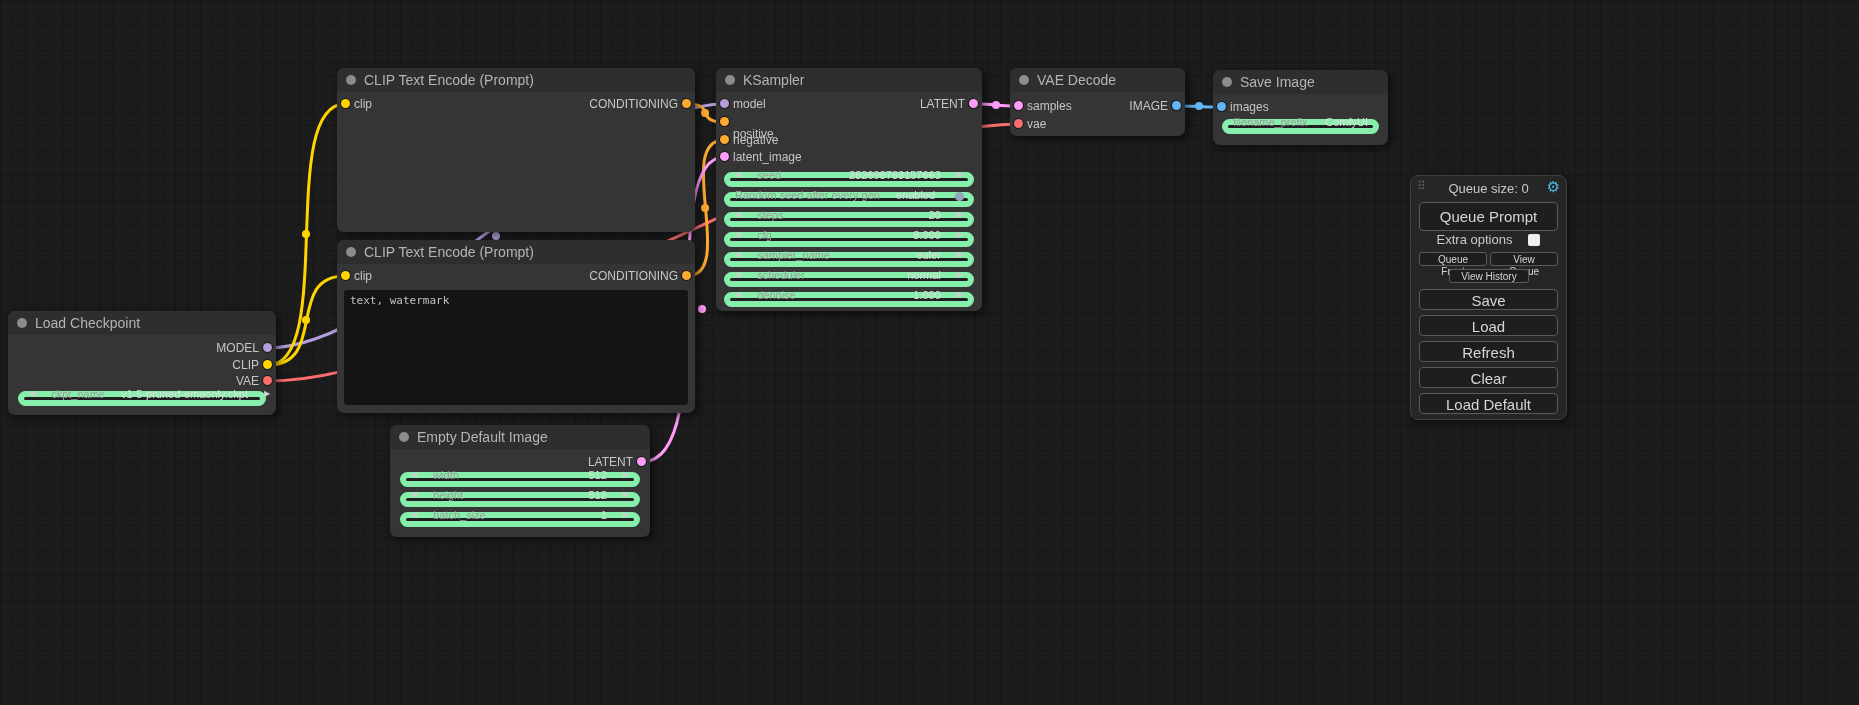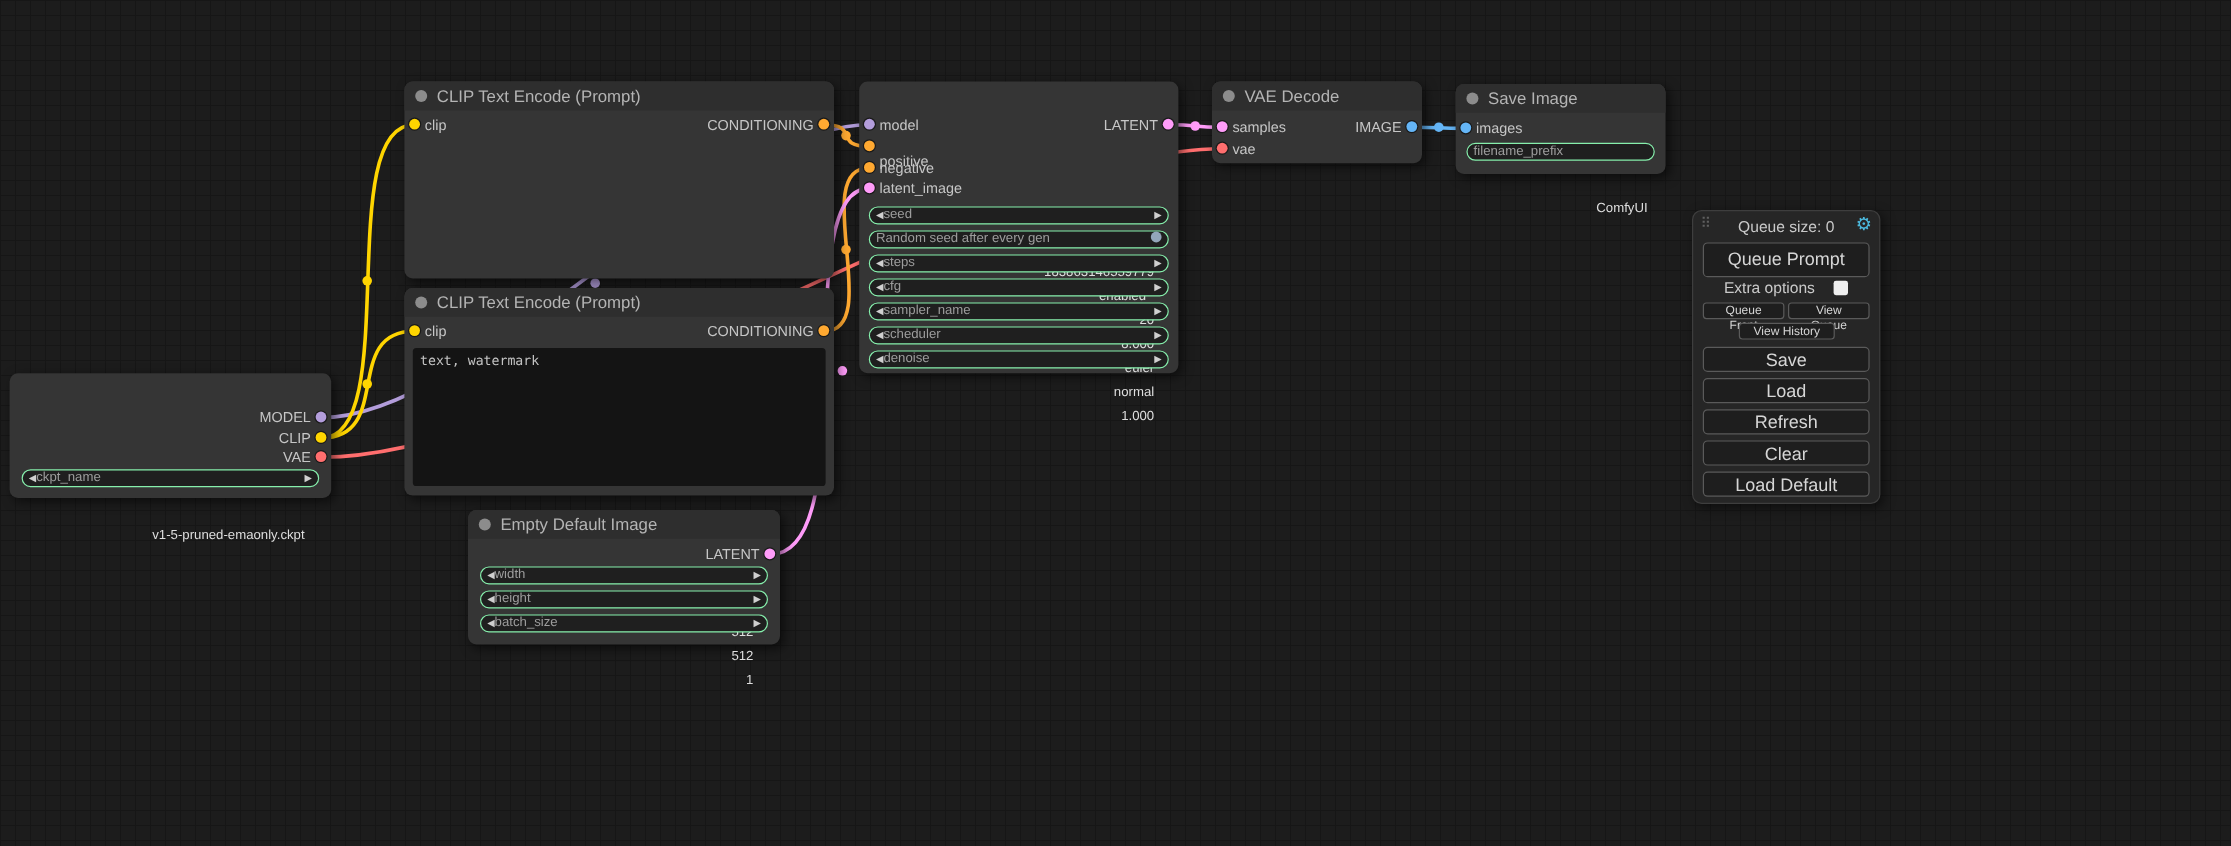--- a/index.html
+++ b/index.html
@@ -21,22 +21,22 @@
           border-radius:7px 7px 0 0;}
   .tdot{position:absolute;left:9px;top:7px;width:10px;height:10px;border-radius:50%;background:#8c8c8c;}
   .ttext{position:absolute;left:27px;top:4px;font-size:14px;color:#b4b4b4;white-space:nowrap;}
   .slot-label{position:absolute;font-size:12px;color:#c6c6c6;line-height:14px;white-space:nowrap;}
   .slot-label.in{left:17px;}
   .slot-label.out{right:17px;text-align:right;}
   .port{position:absolute;width:9px;height:9px;border-radius:50%;box-shadow:0 0 0 1px #1a1a1a;}
   .port.in{left:4px;} .port.out{right:4px;}
   .p-model{background:#B39DDB;} .p-clip{background:#FFD500;} .p-vae{background:#FF6E6E;}
   .p-cond{background:#FFA931;} .p-latent{background:#FF9CF9;} .p-image{background:#64B5F6;}
-  .widget{position:absolute;height:15px;background:#1f1f1f;border:1px solid #86efac;border-radius:8px;
-          display:flex;align-items:flex-start;padding:0 5px;box-sizing:border-box;font-size:11px;gap:0;}
+  .widget{position:absolute;height:15px;background:#1f1f1f;border:6px solid #86efac;border-radius:8px;
+          display:flex;align-items:flex-end;padding:0 5px;box-sizing:border-box;font-size:11px;gap:16px;}
   .arr{font-size:8px;color:#cfcfcf;line-height:13px;}
   .wlabel{color:#9d9d9d;white-space:nowrap;}
   .wvalue{margin-left:auto;color:#dedede;white-space:nowrap;margin-top:48px;}
   .toggle-dot{width:9px;height:9px;border-radius:50%;background:#93a6ba;margin-left:4px;flex:none;}
   .nodetext{position:absolute;background:#141414;border-radius:3px;color:#c2c2c2;
             font-family:"DejaVu Sans Mono",monospace;font-size:11px;line-height:14px;
             padding:4px 6px;box-sizing:border-box;white-space:pre-wrap;overflow:hidden;}
   .menu{position:absolute;left:1410px;top:175px;width:157px;height:245px;z-index:3;
         background:#262626;border:1px solid #3e3e3e;border-radius:8px;
         box-shadow:3px 3px 9px rgba(0,0,0,.5);box-sizing:border-box;}
@@ -70,20 +70,24 @@
     <circle cx="306" cy="234" r="4" fill="#FFD500"></circle>
     <circle cx="306" cy="320" r="4" fill="#FFD500"></circle>
     <circle cx="705" cy="113" r="4" fill="#FFA931"></circle>
     <circle cx="705" cy="208" r="4" fill="#FFA931"></circle>
     <circle cx="702" cy="309" r="4" fill="#FF9CF9"></circle>
     <circle cx="996" cy="105" r="4" fill="#FF9CF9"></circle>
     <circle cx="1199" cy="106" r="4" fill="#64B5F6"></circle>
   </svg>
 
   <div class="node" style="left:8px;top:311px;width:268px;height:104px">
+    <div class="ntitle">
+      <span class="tdot"></span>
+      <span class="ttext">Load Checkpoint</span>
+    </div>
     <span class="slot-label out" style="top:30px">MODEL</span>
     <span class="port out p-model" style="top:32px"></span>
     <span class="slot-label out" style="top:47px">CLIP</span>
     <span class="port out p-clip" style="top:49px"></span>
     <span class="slot-label out" style="top:63px">VAE</span>
     <span class="port out p-vae" style="top:65px"></span>
     <div class="widget" style="left:10px;top:80px;width:248px">
       <span class="arr">◀</span>
       <span class="wlabel">ckpt_name</span>
       <span class="wvalue">v1-5-pruned-emaonly.ckpt</span>
@@ -135,35 +139,39 @@
     </div>
     <div class="widget" style="left:10px;top:87px;width:240px">
       <span class="arr">◀</span>
       <span class="wlabel">batch_size</span>
       <span class="wvalue">1</span>
       <span class="arr">▶</span>
     </div>
   </div>
 
   <div class="node" style="left:716px;top:68px;width:266px;height:243px">
+    <div class="ntitle">
+      <span class="tdot"></span>
+      <span class="ttext">KSampler</span>
+    </div>
     <span class="port in p-model" style="top:31px"></span>
     <span class="slot-label in" style="top:29px">model</span>
     <span class="port in p-cond" style="top:49px"></span>
     <span class="slot-label in" style="top:59px">positive</span>
     <span class="port in p-cond" style="top:67px"></span>
     <span class="slot-label in" style="top:65px">negative</span>
     <span class="port in p-latent" style="top:84px"></span>
     <span class="slot-label in" style="top:82px">latent_image</span>
     <span class="slot-label out" style="top:29px">LATENT</span>
     <span class="port out p-latent" style="top:31px"></span>
 
     <div class="widget" style="left:8px;top:104px;width:250px">
       <span class="arr">◀</span>
       <span class="wlabel">seed</span>
-      <span class="wvalue">183863146559779</span>
+      <span class="wvalue">282698783157663</span>
       <span class="arr">▶</span>
     </div>
     <div class="widget" style="left:8px;top:124px;width:250px">
       <span class="wlabel">Random seed after every gen</span>
       <span class="wvalue">enabled</span>
       <span class="toggle-dot"></span>
     </div>
     <div class="widget" style="left:8px;top:144px;width:250px">
       <span class="arr">◀</span>
       <span class="wlabel">steps</span>

